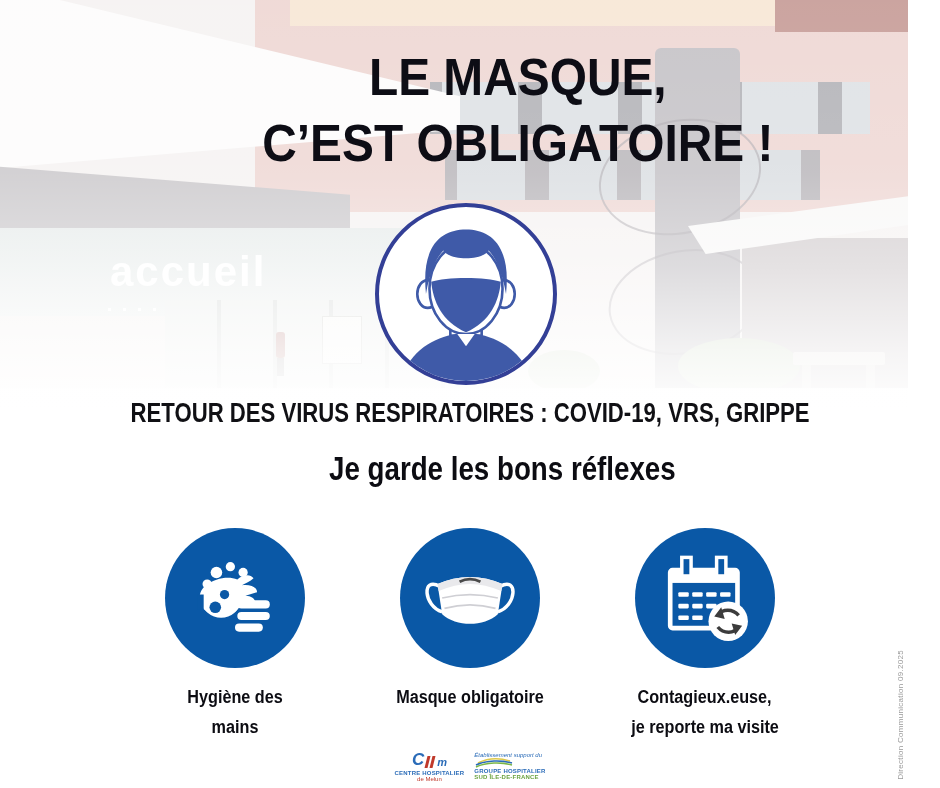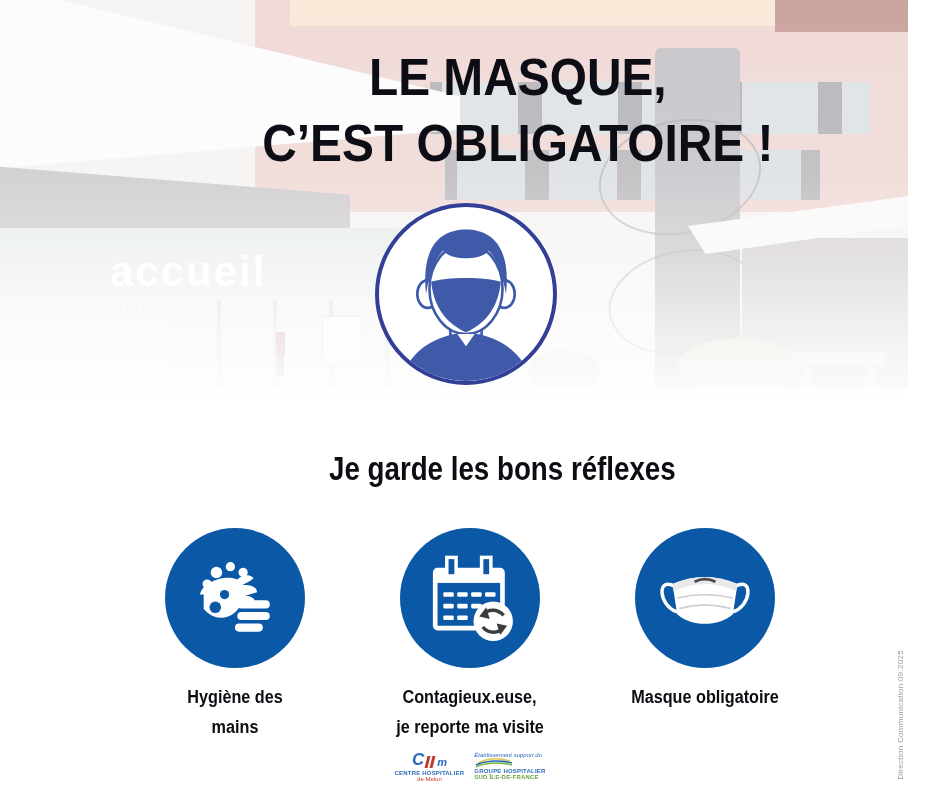--- a/index.html
+++ b/index.html
@@ -126,20 +126,23 @@
       <ellipse cx="28" cy="50" rx="6" ry="8" fill="#fff" stroke="#3f5aa8" stroke-width="1.5"></ellipse>
       <ellipse cx="72" cy="50" rx="6" ry="8" fill="#fff" stroke="#3f5aa8" stroke-width="1.5"></ellipse>
       <ellipse cx="50" cy="47" rx="21" ry="26" fill="#fff" stroke="#3f5aa8" stroke-width="1.5"></ellipse>
       <path d="M27,50 C24,22 36,13 50,13 C64,13 76,22 73,50 C71,38 67,29 63,25 C59,31 41,31 37,25 C33,29 29,38 27,50 Z" fill="#3f5aa8"></path>
       <path d="M30,43 C38,40 62,40 70,43 C69,54 64,66 50,72 C36,66 31,54 30,43 Z" fill="#3f5aa8"></path>
       <path d="M12,100 C18,82 32,75 44,73 L56,73 C68,75 82,82 88,100 Z" fill="#3f5aa8"></path>
       <path d="M45,73 L50,80 L55,73 Z" fill="#fff"></path>
     </svg>
   </div>
 
+  <div class="subtitle">
+    <span class="cond sx82">RETOUR DES VIRUS RESPIRATOIRES : COVID-19, VRS, GRIPPE</span>
+  </div>
   <div class="tagline">
     <span class="cond sx84">Je garde les bons réflexes</span>
   </div>
 
   <div class="reflexes">
 
     <div class="reflex">
       <div class="reflex-circle">
         <svg viewBox="0 0 100 100" aria-hidden="true">
           <g fill="#fff">
@@ -154,20 +157,37 @@
             <rect x="50" y="72" width="24" height="7" rx="3.5"></rect>
           </g>
           <circle cx="41" cy="47" r="4" fill="#0a58a6"></circle>
           <circle cx="33" cy="58" r="5" fill="#0a58a6"></circle>
           <rect x="18" y="47" width="5" height="13" fill="#0a58a6"></rect>
         </svg>
       </div>
       <div class="reflex-label">
         <span class="cond sx90">Hygiène des</span><br>
         <span class="cond sx90">mains</span>
+      </div>
+    </div>
+
+    <div class="reflex">
+      <div class="reflex-circle">
+        <svg viewBox="0 0 100 100" aria-hidden="true">
+          <path d="M24,40 C8,31 10,57 26,62" stroke="#fff" stroke-width="3" fill="none"></path>
+          <path d="M76,40 C92,31 90,57 74,62" stroke="#fff" stroke-width="3" fill="none"></path>
+          <path d="M22,38 C40,30 60,30 78,38 L74,64 C62,75 38,75 26,64 Z" fill="#fff"></path>
+          <path d="M22,38 C40,30 60,30 78,38 L77,44 C58,36 42,36 23,44 Z" fill="#e9e9ec"></path>
+          <path d="M41,36 C47,33 53,33 59,36" stroke="#4a4a4a" stroke-width="2.5" fill="none"></path>
+          <path d="M26,50 C42,46 58,46 74,50" stroke="#cfcfd4" stroke-width="1.5" fill="none"></path>
+          <path d="M28,59 C42,55 58,55 72,59" stroke="#cfcfd4" stroke-width="1.5" fill="none"></path>
+        </svg>
+      </div>
+      <div class="reflex-label">
+        <span class="cond sx90">Masque obligatoire</span>
       </div>
     </div>
 
     <div class="reflex">
       <div class="reflex-circle">
         <svg viewBox="0 0 100 100" aria-hidden="true">
           <rect x="20" y="26" width="58" height="50" rx="2" fill="none" stroke="#fff" stroke-width="4"></rect>
           <rect x="20" y="26" width="58" height="11" fill="#fff"></rect>
           <rect x="30" y="15" width="8" height="16" fill="#0a58a6" stroke="#fff" stroke-width="3"></rect>
           <rect x="60" y="15" width="8" height="16" fill="#0a58a6" stroke="#fff" stroke-width="3"></rect>
@@ -188,37 +208,20 @@
           <path d="M61,75 C66,81 75,81 79,75" stroke="#3c3c3c" stroke-width="3" fill="none"></path>
           <path d="M76,82 L82,74 L73,72 Z" fill="#3c3c3c"></path>
         </svg>
       </div>
       <div class="reflex-label">
         <span class="cond sx90">Contagieux.euse,</span><br>
         <span class="cond sx90">je reporte ma visite</span>
       </div>
     </div>
 
-    <div class="reflex">
-      <div class="reflex-circle">
-        <svg viewBox="0 0 100 100" aria-hidden="true">
-          <path d="M24,40 C8,31 10,57 26,62" stroke="#fff" stroke-width="3" fill="none"></path>
-          <path d="M76,40 C92,31 90,57 74,62" stroke="#fff" stroke-width="3" fill="none"></path>
-          <path d="M22,38 C40,30 60,30 78,38 L74,64 C62,75 38,75 26,64 Z" fill="#fff"></path>
-          <path d="M22,38 C40,30 60,30 78,38 L77,44 C58,36 42,36 23,44 Z" fill="#e9e9ec"></path>
-          <path d="M41,36 C47,33 53,33 59,36" stroke="#4a4a4a" stroke-width="2.5" fill="none"></path>
-          <path d="M26,50 C42,46 58,46 74,50" stroke="#cfcfd4" stroke-width="1.5" fill="none"></path>
-          <path d="M28,59 C42,55 58,55 72,59" stroke="#cfcfd4" stroke-width="1.5" fill="none"></path>
-        </svg>
-      </div>
-      <div class="reflex-label">
-        <span class="cond sx90">Masque obligatoire</span>
-      </div>
-    </div>
-
   </div>
 
   <div class="footer-logos">
     <div class="chm-logo">
       <div class="chm-mark">
         <span class="chm-c">C</span>
         <span class="chm-bar"></span>
         <span class="chm-bar"></span>
         <span class="chm-m">m</span>
       </div>

